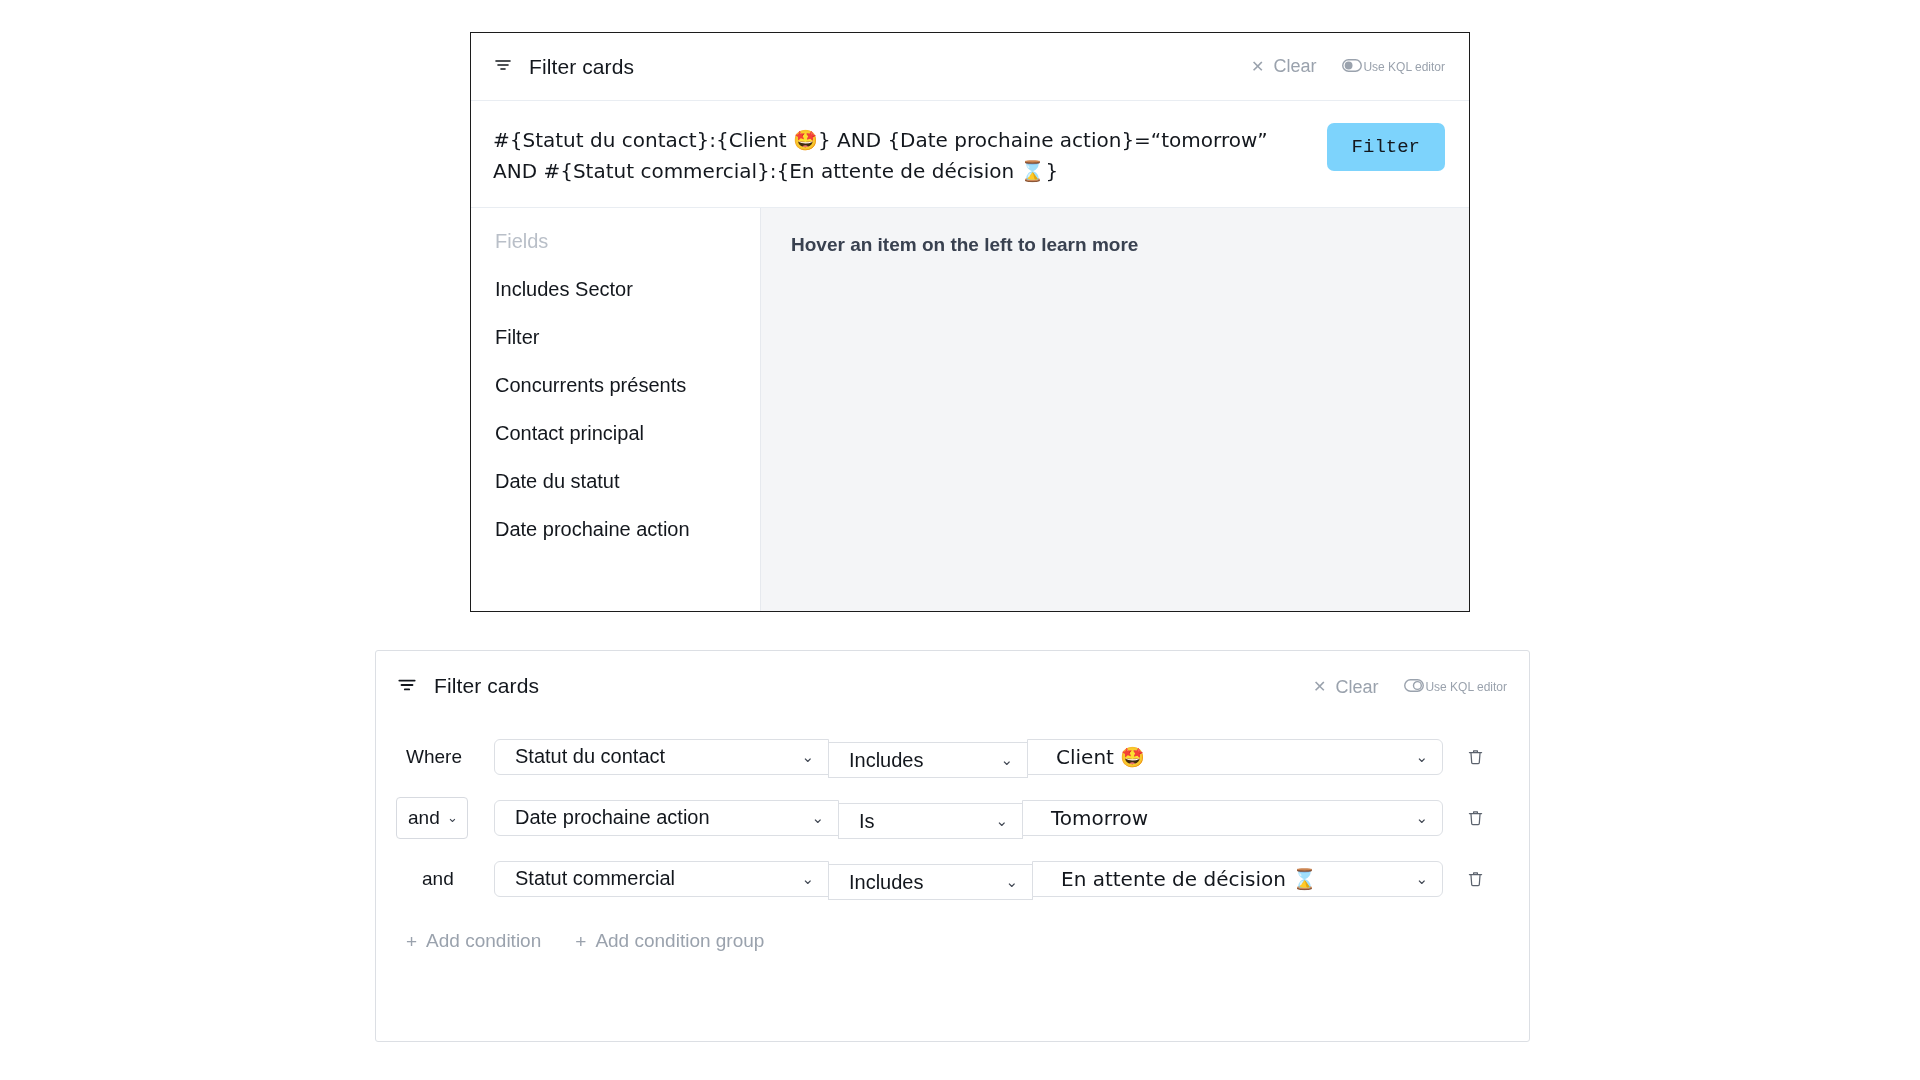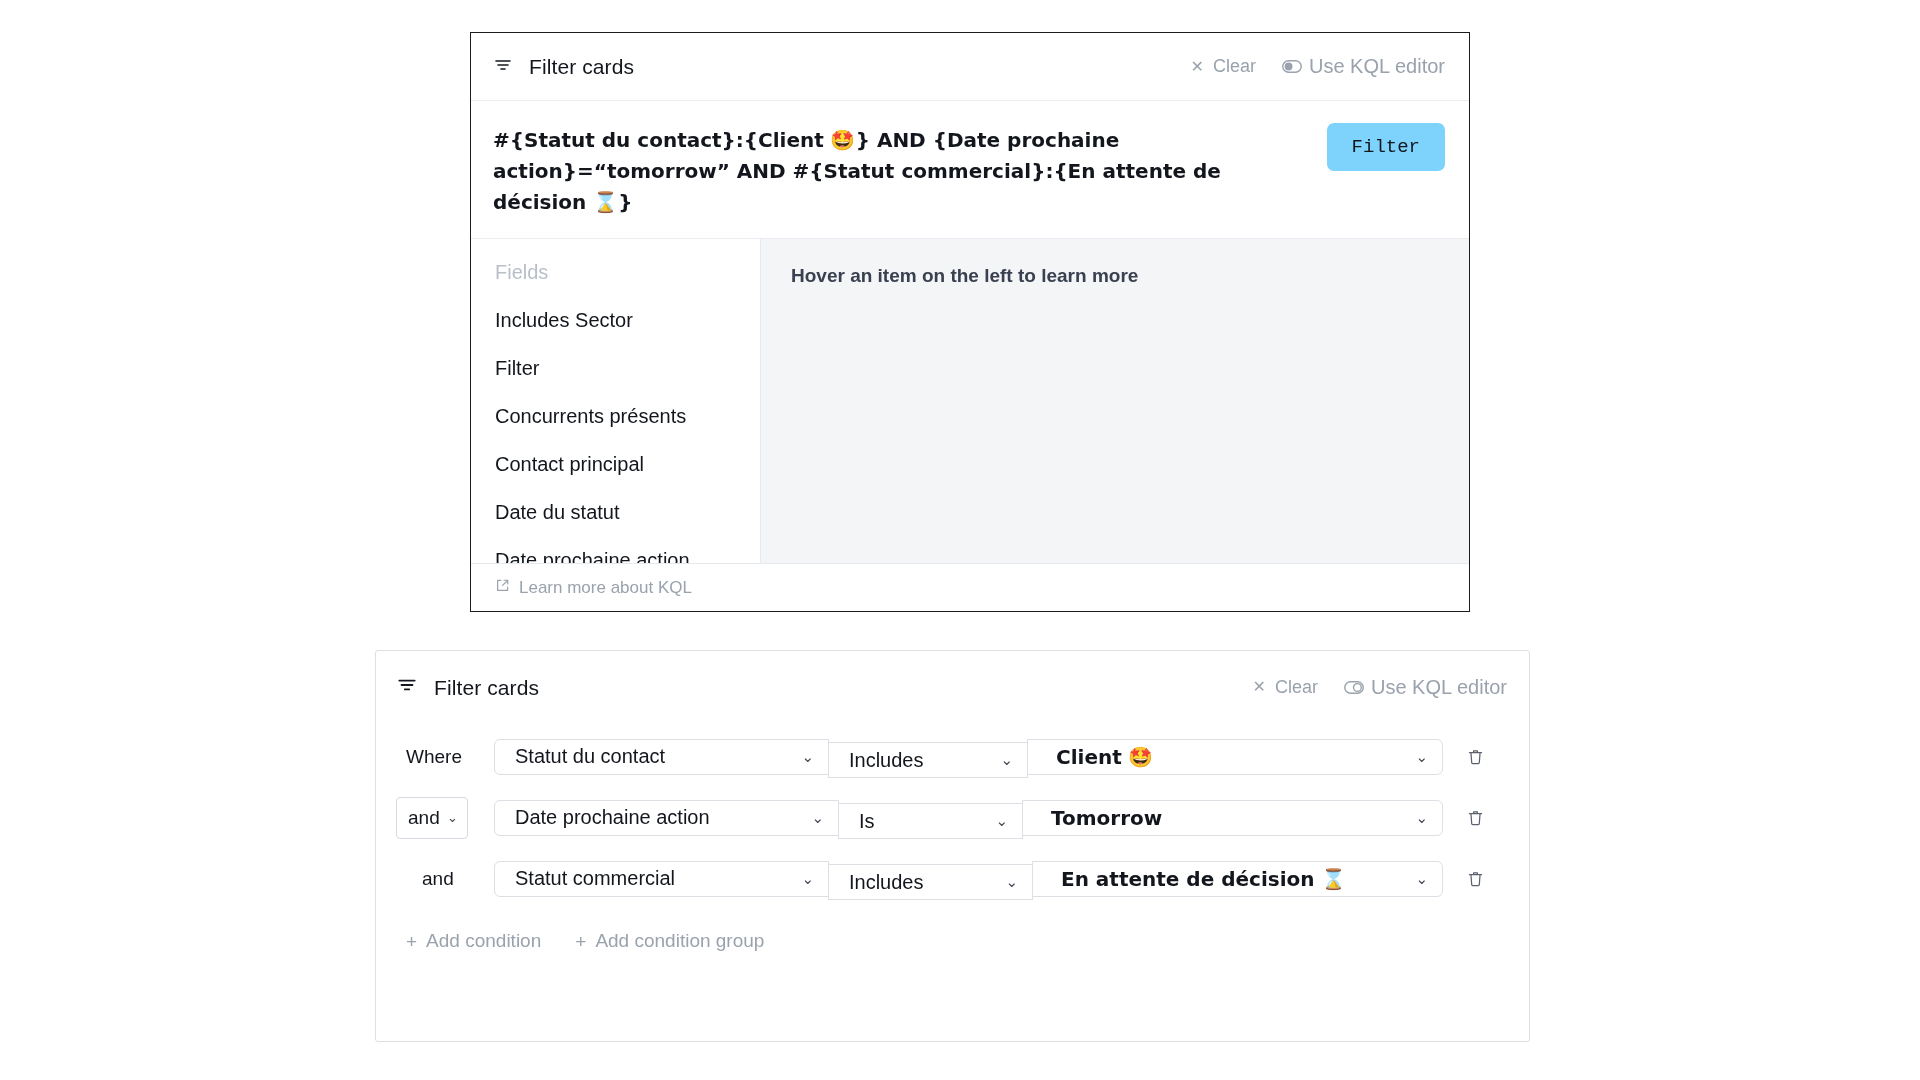--- a/index.html
+++ b/index.html
@@ -20,35 +20,35 @@
     background: #ffffff;
     border: 1px solid #1c1c1c;
     display: flex; flex-direction: column;
   }
   .kql-head {
     height: 68px; flex: 0 0 68px;
     border-bottom: 1px solid #e9edf2;
     display: flex; align-items: center;
     padding: 0 24px 0 22px;
   }
-  .head-left { display: flex; align-items: flex-end; gap: 16px; }
+  .head-left { display: flex; align-items: flex-start; gap: 16px; }
   .filter-glyph { display: block; }
   .head-title {
     font-size: 21px; color: #13171d; font-weight: 400;
     letter-spacing: .1px;
   }
   .head-right { margin-left: auto; display: flex; align-items: center; gap: 26px; }
   .clear-btn {
     display: flex; align-items: center; gap: 9px;
     color: #9aa2ad; font-size: 18px; cursor: pointer;
   }
   .x-glyph { font-size: 16px; line-height: 1; color: #9aa2ad; }
   .kql-toggle {
-    display: flex; align-items: center; gap: 7px;
-    color: #9aa2ad; font-size: 20px; cursor: pointer;
+    display: flex; align-items: center; gap: 1px;
+    color: #9aa2ad; font-size: 12px; cursor: pointer;
   }
 
   
   .query-row {
     display: flex; align-items: flex-start;
     padding: 22px 24px 20px 22px;
     gap: 18px;
     border-bottom: 1px solid #e9edf2;
   }
   .query-text {
@@ -165,21 +165,21 @@
   }
   .builder-foot {
     display: flex; align-items: center; gap: 34px;
     padding: 12px 0 0 30px;
   }
   .add-link {
     display: flex; align-items: center; gap: 9px;
     font-size: 19px; color: #9aa2ad; cursor: pointer;
   }
   .plus { font-size: 19px; line-height: 1; color: #9aa2ad; }
-  .emoji { font-family: "DejaVu Sans", sans-serif; font-weight: bold; }
+  .emoji { font-family: "DejaVu Sans", sans-serif; }
 </style>
 </head>
 <body>
 
 <div class="stage">
 
   <div class="kql-panel">
 
     <div class="kql-head">
       <div class="head-left">
@@ -223,32 +223,20 @@
         <div class="field-item">Contact principal</div>
         <div class="field-item">Date du statut</div>
         <div class="field-item">Date prochaine action</div>
 
       </div>
       <div class="detail-col">
         <div class="detail-hint">Hover an item on the left to learn more</div>
       </div>
     </div>
 
-    <div class="kql-foot">
-      <span class="learn-link">
-        <span>
-          <svg width="15" height="15" viewBox="0 0 16 16" fill="none">
-            <path d="M6.2 2.6H2.8v10.6h10.6V9.8" stroke="#9aa2ad" stroke-width="1.3" stroke-linecap="round" stroke-linejoin="round"></path>
-            <path d="M9.6 2.4h4v4" stroke="#9aa2ad" stroke-width="1.3" stroke-linecap="round" stroke-linejoin="round"></path>
-            <path d="M13.3 2.7L8.1 7.9" stroke="#9aa2ad" stroke-width="1.3" stroke-linecap="round"></path>
-          </svg>
-        </span>
-        <span>Learn more about KQL</span>
-      </span>
-    </div>
   </div>
 
   <div class="builder-panel">
 
     <div class="builder-head">
       <div class="head-left">
         <span class="filter-glyph">
           <svg width="22" height="22" viewBox="0 0 20 20" fill="none">
             <line x1="3" y1="6" x2="17" y2="6" stroke="#13171d" stroke-width="1.6" stroke-linecap="round"></line>
             <line x1="5" y1="10" x2="15" y2="10" stroke="#13171d" stroke-width="1.6" stroke-linecap="round"></line>

